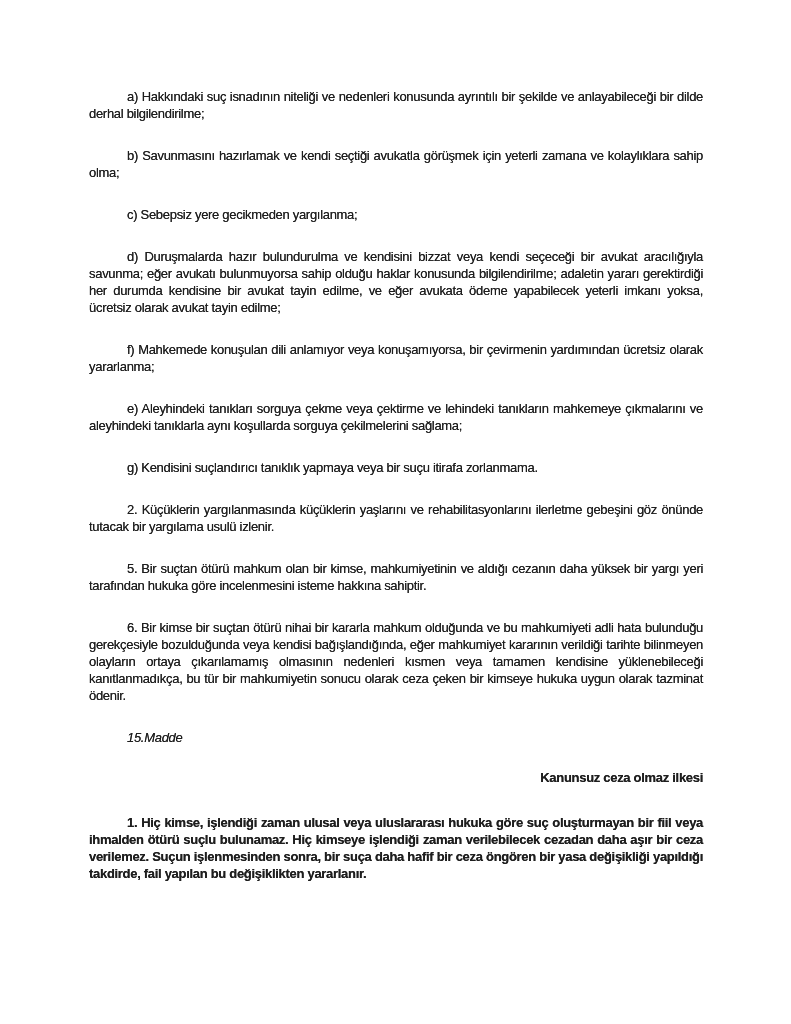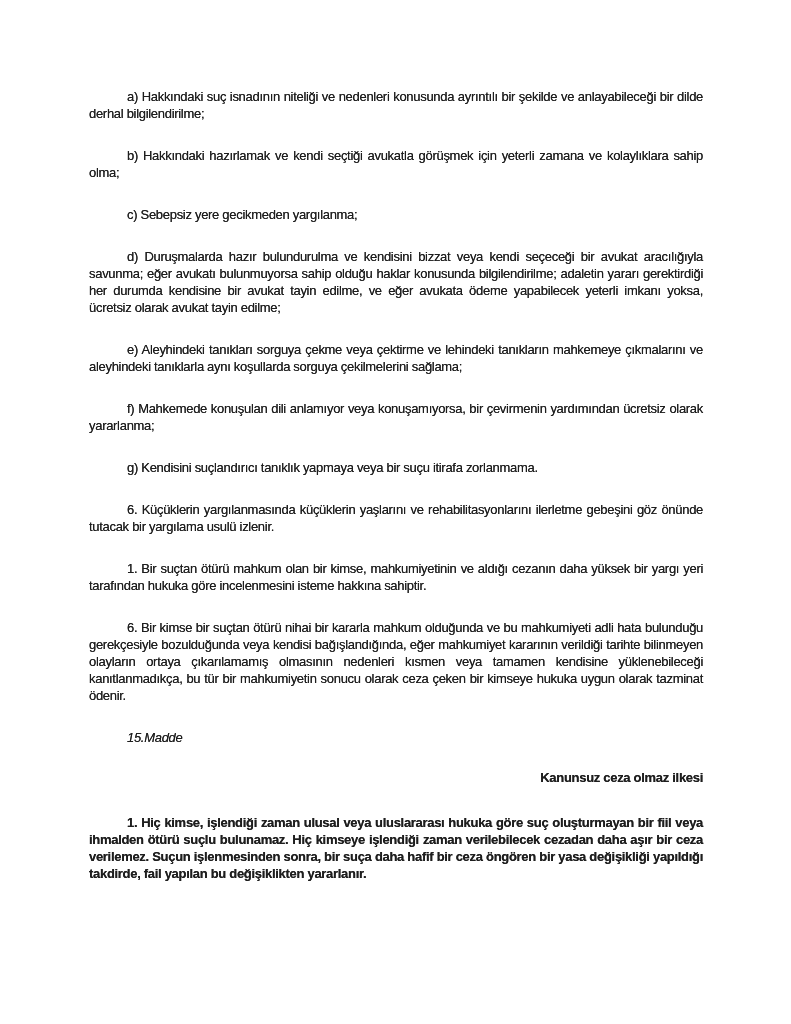--- a/index.html
+++ b/index.html
@@ -49,26 +49,26 @@
     font-weight: bold;
     text-align: right;
   }
 </style>
 </head>
 <body>
 
 <div class="page">
   <div class="text-block">
     <p class="para">a) Hakkındaki suç isnadının niteliği ve nedenleri konusunda ayrıntılı bir şekilde ve anlayabileceği bir dilde derhal bilgilendirilme;</p>
-    <p class="para">b) Hakkındaki hazırlamak ve kendi seçtiği avukatla görüşmek için yeterli zamana ve kolaylıklara sahip olma;</p>
+    <p class="para">b) Savunmasını hazırlamak ve kendi seçtiği avukatla görüşmek için yeterli zamana ve kolaylıklara sahip olma;</p>
     <p class="para">c) Sebepsiz yere gecikmeden yargılanma;</p>
     <p class="para">d) Duruşmalarda hazır bulundurulma ve kendisini bizzat veya kendi seçeceği bir avukat aracılığıyla savunma; eğer avukatı bulunmuyorsa sahip olduğu haklar konusunda bilgilendirilme; adaletin yararı gerektirdiği her durumda kendisine bir avukat tayin edilme, ve eğer avukata ödeme yapabilecek yeterli imkanı yoksa, ücretsiz olarak avukat tayin edilme;</p>
+    <p class="para">f) Mahkemede konuşulan dili anlamıyor veya konuşamıyorsa, bir çevirmenin yardımından ücretsiz olarak yararlanma;</p>
     <p class="para">e) Aleyhindeki tanıkları sorguya çekme veya çektirme ve lehindeki tanıkların mahkemeye çıkmalarını ve aleyhindeki tanıklarla aynı koşullarda sorguya çekilmelerini sağlama;</p>
-    <p class="para">f) Mahkemede konuşulan dili anlamıyor veya konuşamıyorsa, bir çevirmenin yardımından ücretsiz olarak yararlanma;</p>
     <p class="para">g) Kendisini suçlandırıcı tanıklık yapmaya veya bir suçu itirafa zorlanmama.</p>
-    <p class="para">6. Küçüklerin yargılanmasında küçüklerin yaşlarını ve rehabilitasyonlarını ilerletme gebeşini göz önünde tutacak bir yargılama usulü izlenir.</p>
-    <p class="para">1. Bir suçtan ötürü mahkum olan bir kimse, mahkumiyetinin ve aldığı cezanın daha yüksek bir yargı yeri tarafından hukuka göre incelenmesini isteme hakkına sahiptir.</p>
+    <p class="para">2. Küçüklerin yargılanmasında küçüklerin yaşlarını ve rehabilitasyonlarını ilerletme gebeşini göz önünde tutacak bir yargılama usulü izlenir.</p>
+    <p class="para">5. Bir suçtan ötürü mahkum olan bir kimse, mahkumiyetinin ve aldığı cezanın daha yüksek bir yargı yeri tarafından hukuka göre incelenmesini isteme hakkına sahiptir.</p>
     <p class="para">6. Bir kimse bir suçtan ötürü nihai bir kararla mahkum olduğunda ve bu mahkumiyeti adli hata bulunduğu gerekçesiyle bozulduğunda veya kendisi bağışlandığında, eğer mahkumiyet kararının verildiği tarihte bilinmeyen olayların ortaya çıkarılamamış olmasının nedenleri kısmen veya tamamen kendisine yüklenebileceği kanıtlanmadıkça, bu tür bir mahkumiyetin sonucu olarak ceza çeken bir kimseye hukuka uygun olarak tazminat ödenir.</p>
     <p class="heading-italic">15.Madde</p>
     <p class="heading-bold">Kanunsuz ceza olmaz ilkesi</p>
     <p class="para last">1. Hiç kimse, işlendiği zaman ulusal veya uluslararası hukuka göre suç oluşturmayan bir fiil veya ihmalden ötürü suçlu bulunamaz. Hiç kimseye işlendiği zaman verilebilecek cezadan daha aşır bir ceza verilemez. Suçun işlenmesinden sonra, bir suça daha hafif bir ceza öngören bir yasa değişikliği yapıldığı takdirde, fail yapılan bu değişiklikten yararlanır.</p>
   </div>
 </div>
 
 </body></html>

